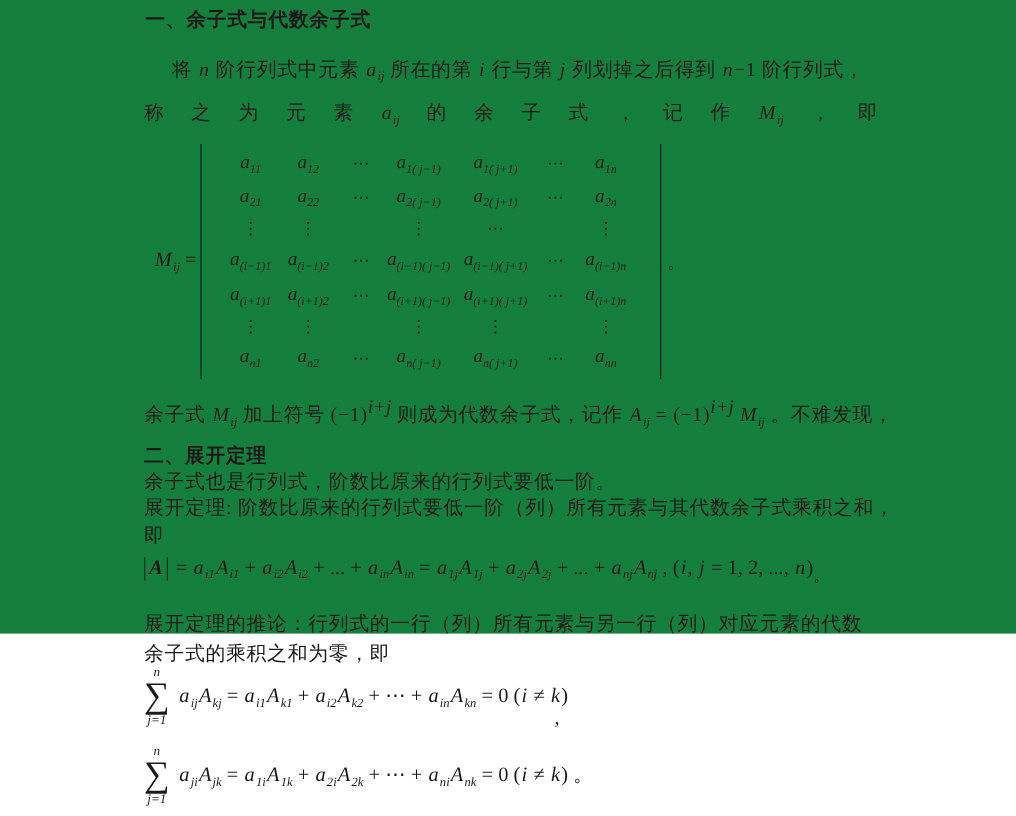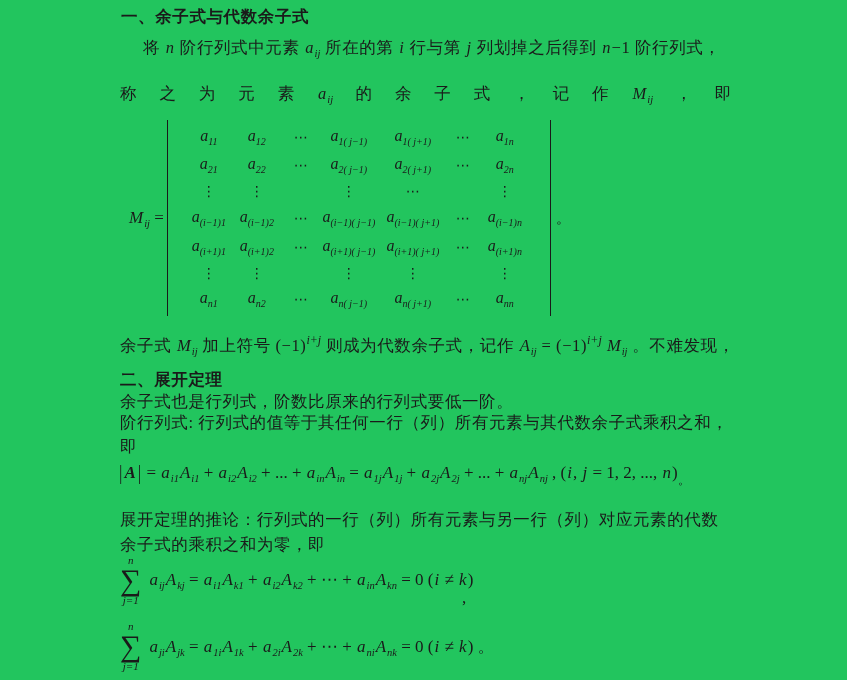--- a/index.html
+++ b/index.html
@@ -1,28 +1,28 @@
 <!DOCTYPE html>
 <html><head>
 <meta charset="utf-8">
 <style>
   html,body { margin:0; padding:0; }
   body {
     width:847px; height:680px; background:#ffffff; overflow:hidden;
     font-family:"Liberation Serif","DejaVu Serif",serif; color:#1a1a1a;
   }
-  .page { position:relative; width:847px; height:680px; background:#22c55e; }
+  .page { position:relative; width:847px; height:528px; background:#15803d; }
   .blk  { position:absolute; font-size:16.5px; letter-spacing:0.6px; white-space:nowrap; line-height:22px; }
   .bold { font-weight:700; }
 
   
   .sg-c  { font-style:normal; }
   .sg-m  { font-style:italic; letter-spacing:0; padding:0 1px; }
   .sg-s  { font-style:italic; letter-spacing:0; font-size:10.5px; vertical-align:-4px; }
-  .sg-p  { font-style:italic; letter-spacing:0; font-size:12px; vertical-align:7px; }
+  .sg-p  { font-style:italic; letter-spacing:0; font-size:16px; vertical-align:7px; }
   .sg-B  { font-style:italic; font-weight:700; letter-spacing:0; padding:0 1px; }
   .sg-bar{ font-style:normal; display:inline-block; transform:scaleY(1.25); padding:0 1px; }
   .sg-low{ font-size:13px; vertical-align:-6px; }
 
   
   .justify { display:flex; justify-content:space-between; width:612px; }
 
   
   .matline { position:absolute; left:128px; top:120px; display:flex; align-items:center; font-size:17px; }
   .mat {
@@ -47,21 +47,21 @@
   .sigma-bot { font-size:11px; font-style:italic; line-height:1; margin-top:2px; letter-spacing:0;font-family:Liberation Serif, serif; }
   .sep-comma { position:absolute; left:462px; top:588px; font-size:17px; }
 </style>
 </head>
 <body>
 
 <div class="page">
 
   <div class="blk bold" style="left:121px; top:6px;">一、余子式与代数余子式</div>
 
-  <div class="blk" style="left:120px; top:37px;">
+  <div class="blk" style="left:120px; top:47px;">
     <span style="display:inline-block;width:23px;"></span><span class="sg-c">将 </span><span class="sg-m">n</span><span class="sg-c"> 阶行列式中元素 </span><span class="sg-m">a</span><span class="sg-s">ij</span><span class="sg-c"> 所在的第 </span><span class="sg-m">i</span><span class="sg-c"> 行与第 </span><span class="sg-m">j</span><span class="sg-c"> 列划掉之后得到 </span><span class="sg-m">n</span><span class="sg-c">−1 阶行列式，</span></div>
 
   <div class="blk justify" style="left:120px; top:83px;">
       <span><span class="sg-c">称</span></span>
       <span><span class="sg-c">之</span></span>
       <span><span class="sg-c">为</span></span>
       <span><span class="sg-c">元</span></span>
       <span><span class="sg-c">素</span></span>
       <span><span class="sg-m">a</span><span class="sg-s">ij</span></span>
       <span><span class="sg-c">的</span></span>
@@ -131,21 +131,21 @@
       </div>
     <span class="mat-period">。</span>
   </div>
 
   <div class="blk" style="left:120px; top:329px;"><span class="sg-c">余子式 </span><span class="sg-m">M</span><span class="sg-s">ij</span><span class="sg-c"> 加上符号 (−1)</span><span class="sg-p">i+j</span><span class="sg-c"> 则成为代数余子式，记作 </span><span class="sg-m">A</span><span class="sg-s">ij</span><span class="sg-c"> = (−1)</span><span class="sg-p">i+j</span><span class="sg-m"> M</span><span class="sg-s">ij</span><span class="sg-c"> 。不难发现，</span></div>
 
   <div class="blk" style="left:120px; top:363px;margin-top:28px;">余子式也是行列式，阶数比原来的行列式要低一阶。</div>
 
   <div class="blk bold" style="left:120px; top:369px;">二、展开定理</div>
 
-  <div class="blk" style="left:120px; top:412px;">阶行列式: 行列式的值等于其任何一行（列）所有元素与其代数余子式乘积之和，</div>
+  <div class="blk" style="left:120px; top:412px;">展开定理: 阶数比原来的行列式要低一阶（列）所有元素与其代数余子式乘积之和，</div>
   <div class="blk" style="left:120px; top:436px;">即</div>
 
   <div class="formula" style="left:118px; top:463px;"><span class="sg-bar">|</span><span class="sg-B">A</span><span class="sg-bar">|</span><span class="sg-c"> = </span><span class="sg-m">a</span><span class="sg-s">i1</span><span class="sg-m">A</span><span class="sg-s">i1</span><span class="sg-c"> + </span><span class="sg-m">a</span><span class="sg-s">i2</span><span class="sg-m">A</span><span class="sg-s">i2</span><span class="sg-c"> + ... + </span><span class="sg-m">a</span><span class="sg-s">in</span><span class="sg-m">A</span><span class="sg-s">in</span><span class="sg-c">  = </span><span class="sg-m">a</span><span class="sg-s">1j</span><span class="sg-m">A</span><span class="sg-s">1j</span><span class="sg-c"> + </span><span class="sg-m">a</span><span class="sg-s">2j</span><span class="sg-m">A</span><span class="sg-s">2j</span><span class="sg-c"> + ... + </span><span class="sg-m">a</span><span class="sg-s">nj</span><span class="sg-m">A</span><span class="sg-s">nj</span><span class="sg-c"> , (</span><span class="sg-m">i</span><span class="sg-c">, </span><span class="sg-m">j</span><span class="sg-c"> = 1, 2, ..., </span><span class="sg-m">n</span><span class="sg-c">)</span><span class="sg-low">。</span></div>
 
   <div class="blk" style="left:120px; top:509px;">展开定理的推论：行列式的一行（列）所有元素与另一行（列）对应元素的代数</div>
   <div class="blk" style="left:120px; top:534px;">余子式的乘积之和为零，即</div>
 
   <div class="sumline" style="left:120px; top:555px;">
     <span class="sigma">
       <span class="sigma-top">n</span>

